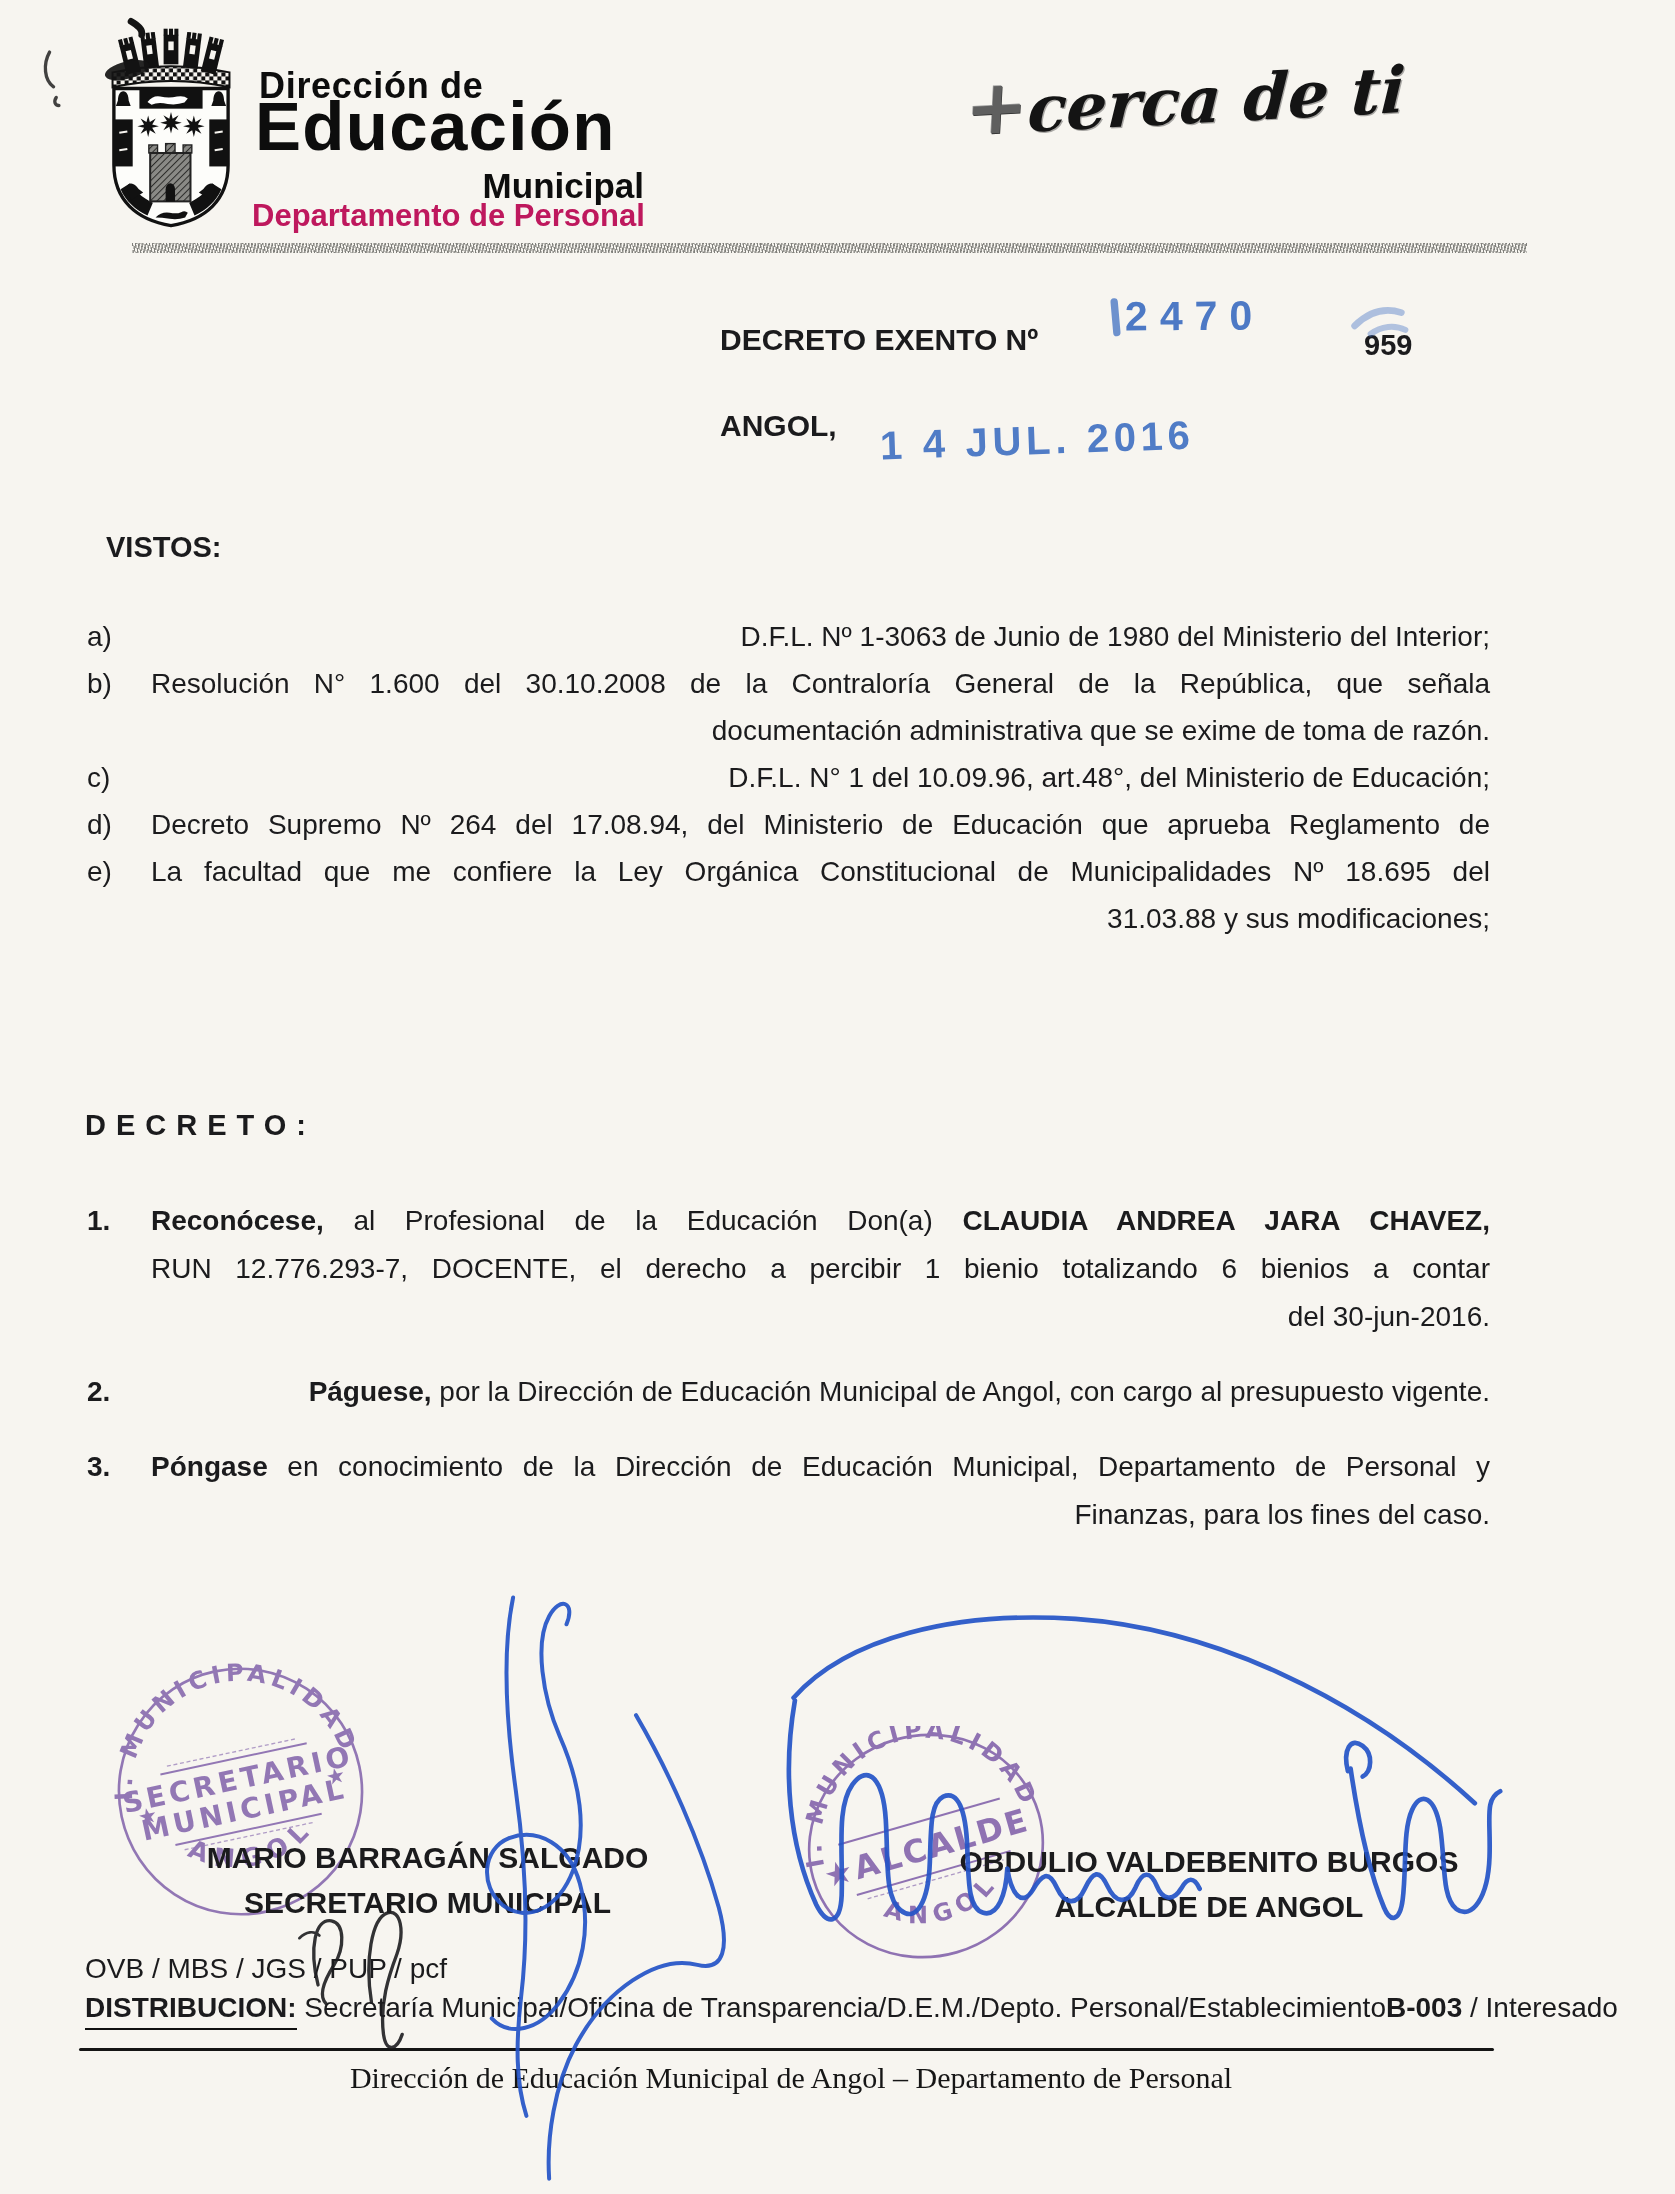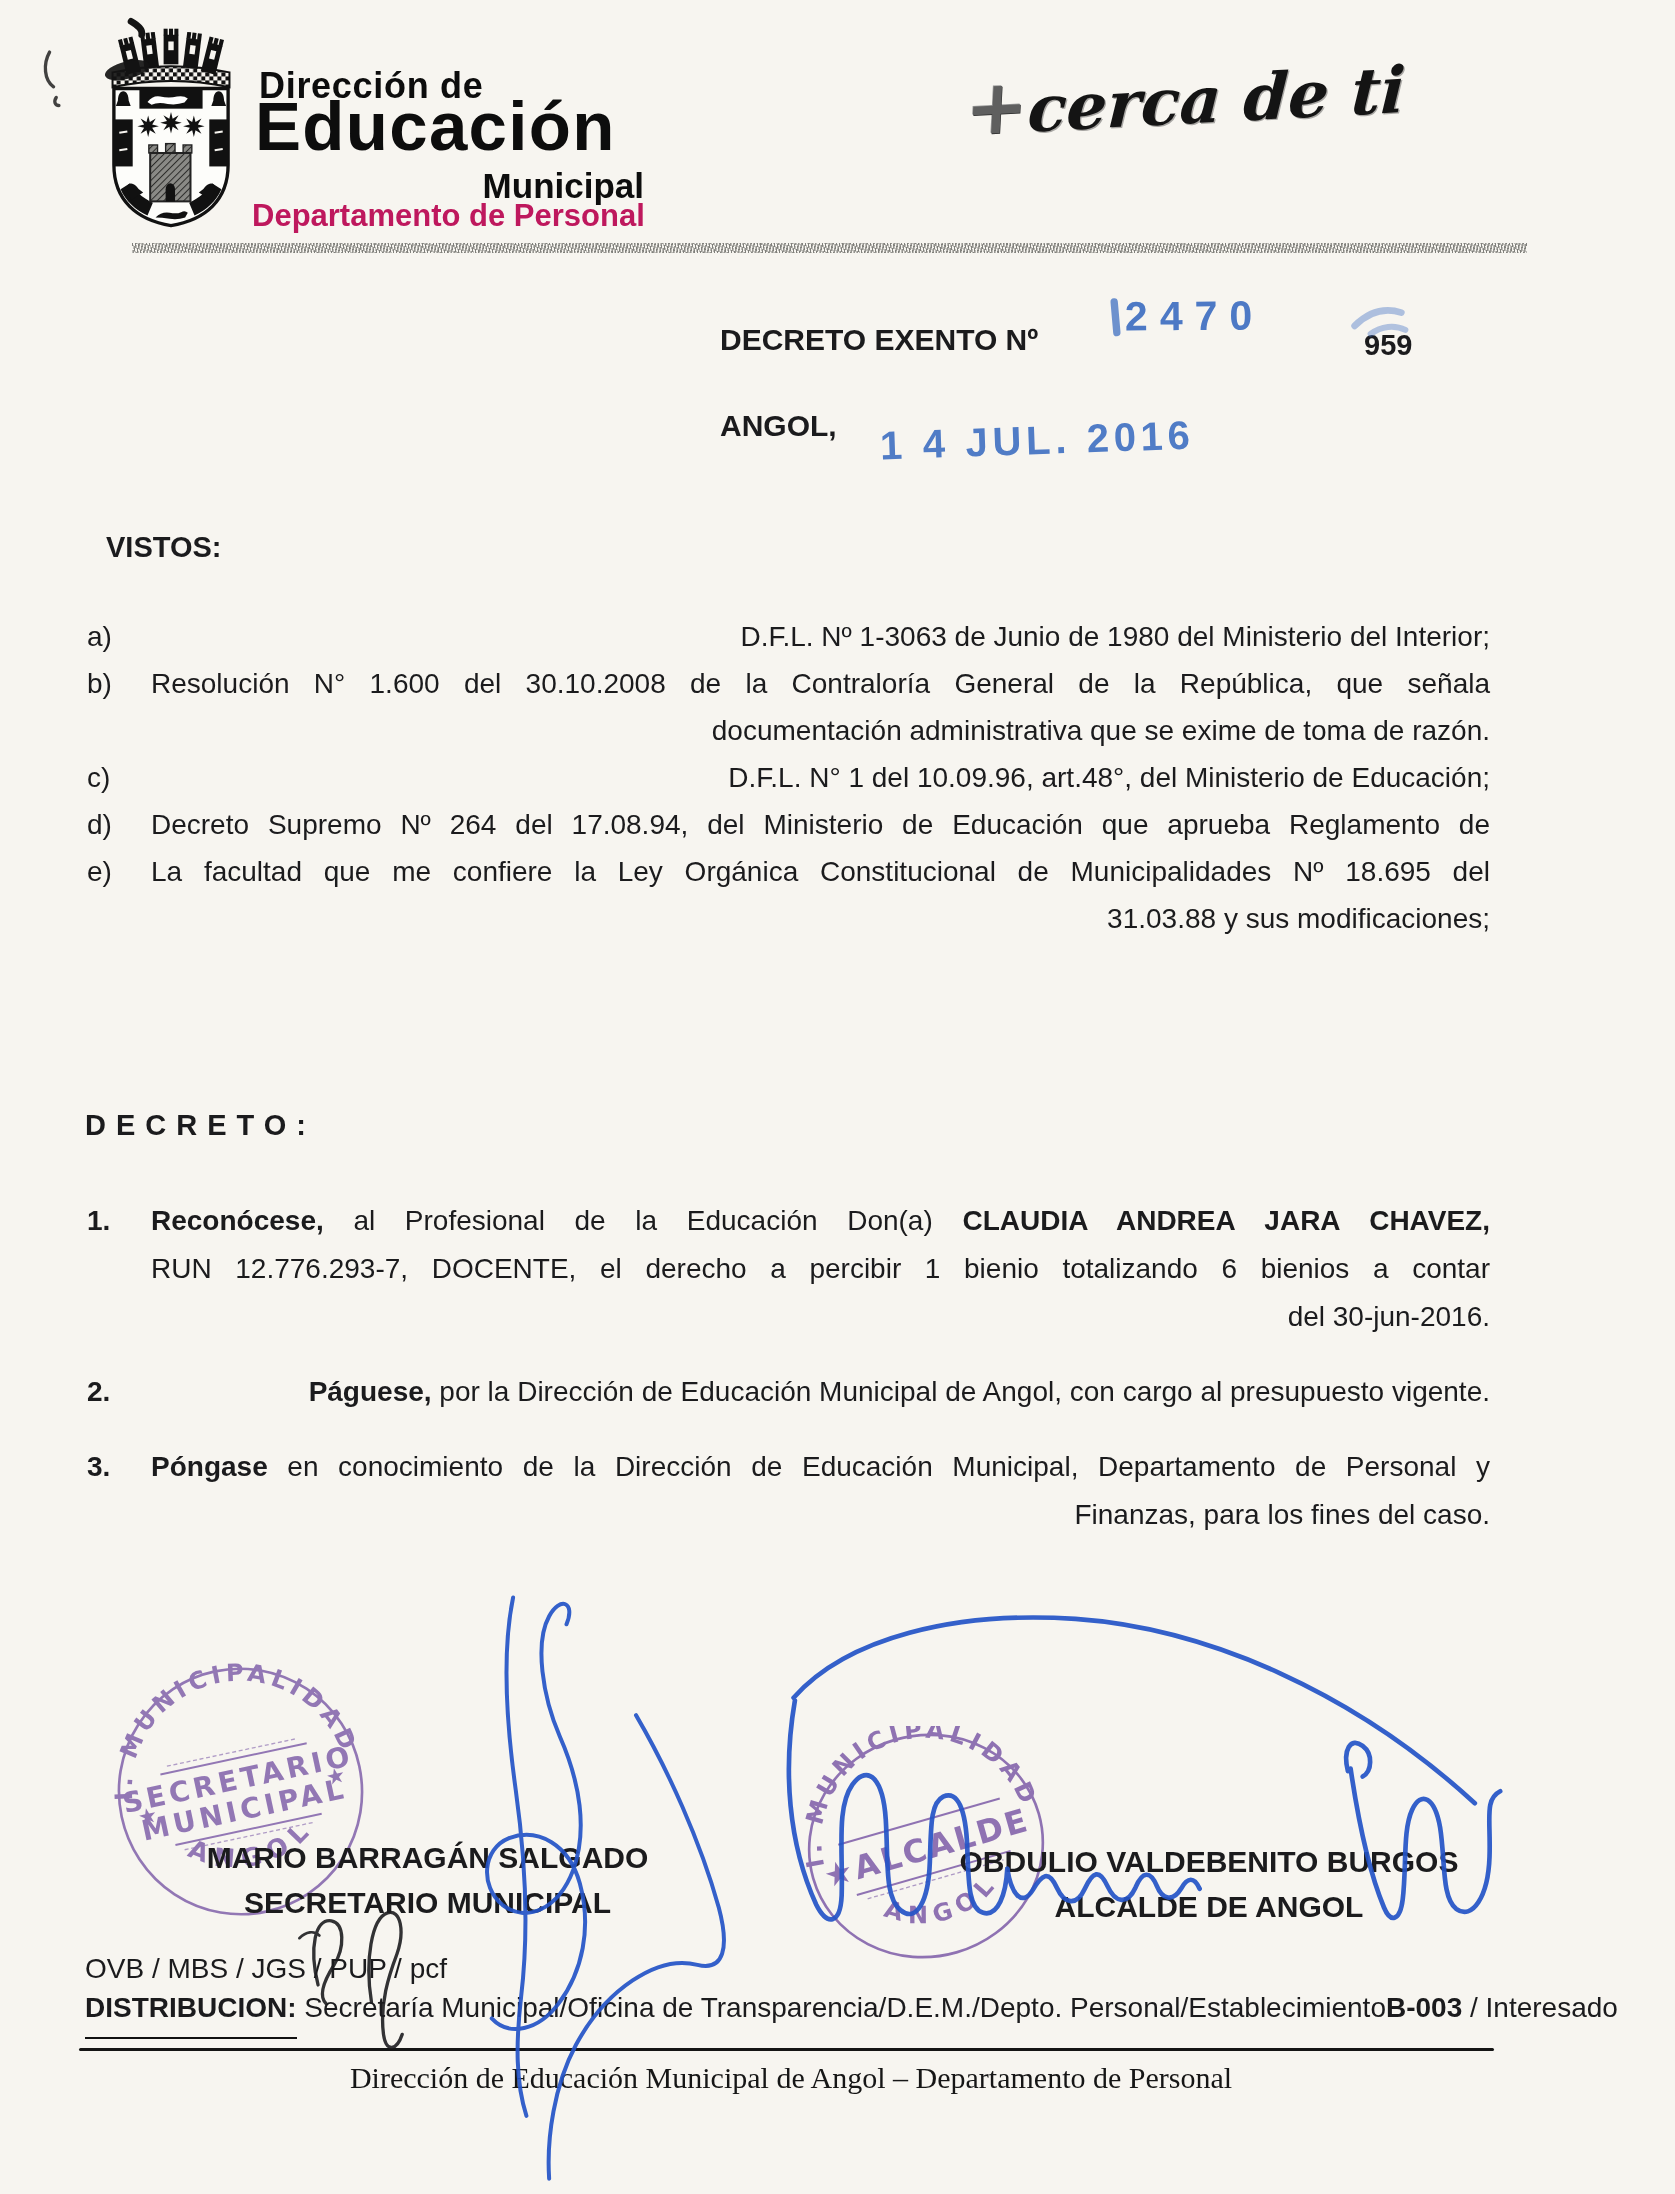--- a/index.html
+++ b/index.html
@@ -50,21 +50,21 @@
   .nm-l1{left:167px;top:1841px;width:521px;}
   .nm-l2{left:167px;top:1886px;width:521px;}
   .nm-r1{left:955px;top:1845px;width:508px;}
   .nm-r2{left:955px;top:1890px;width:508px;}
   .stamp-svg{z-index:2;}
   .hand-svg{left:0;top:0;z-index:5;pointer-events:none;}
   .crest-svg{left:100px;top:24px;z-index:1;}
   
   .initials{left:85px;top:1953px;font-size:28px;}
   .distribution{left:85px;top:1992px;font-size:28px;}
-  .dist-label{font-weight:bold;border-bottom:2.7px solid #111;padding-bottom:14px;}
+  .dist-label{font-weight:bold;border-bottom:2.7px solid #111;padding-bottom:5px;}
   .foot-rule{left:79px;top:2048px;width:1415px;height:3.3px;background:#151515;border-radius:2px;}
   .footer-line{left:200px;width:1182px;text-align:center;
     font-family:"Liberation Serif","DejaVu Serif",serif;font-size:30px;color:#161616;}
   .fl1{top:2061px;}
   .fl2{top:2093px;}
   .email{border-bottom:2.7px solid #1b1b1b;padding-bottom:1.3px;font-size:31px;}
   text{font-family:"DejaVu Sans","Liberation Sans",sans-serif;}
 </style>
 </head>
 <body>

